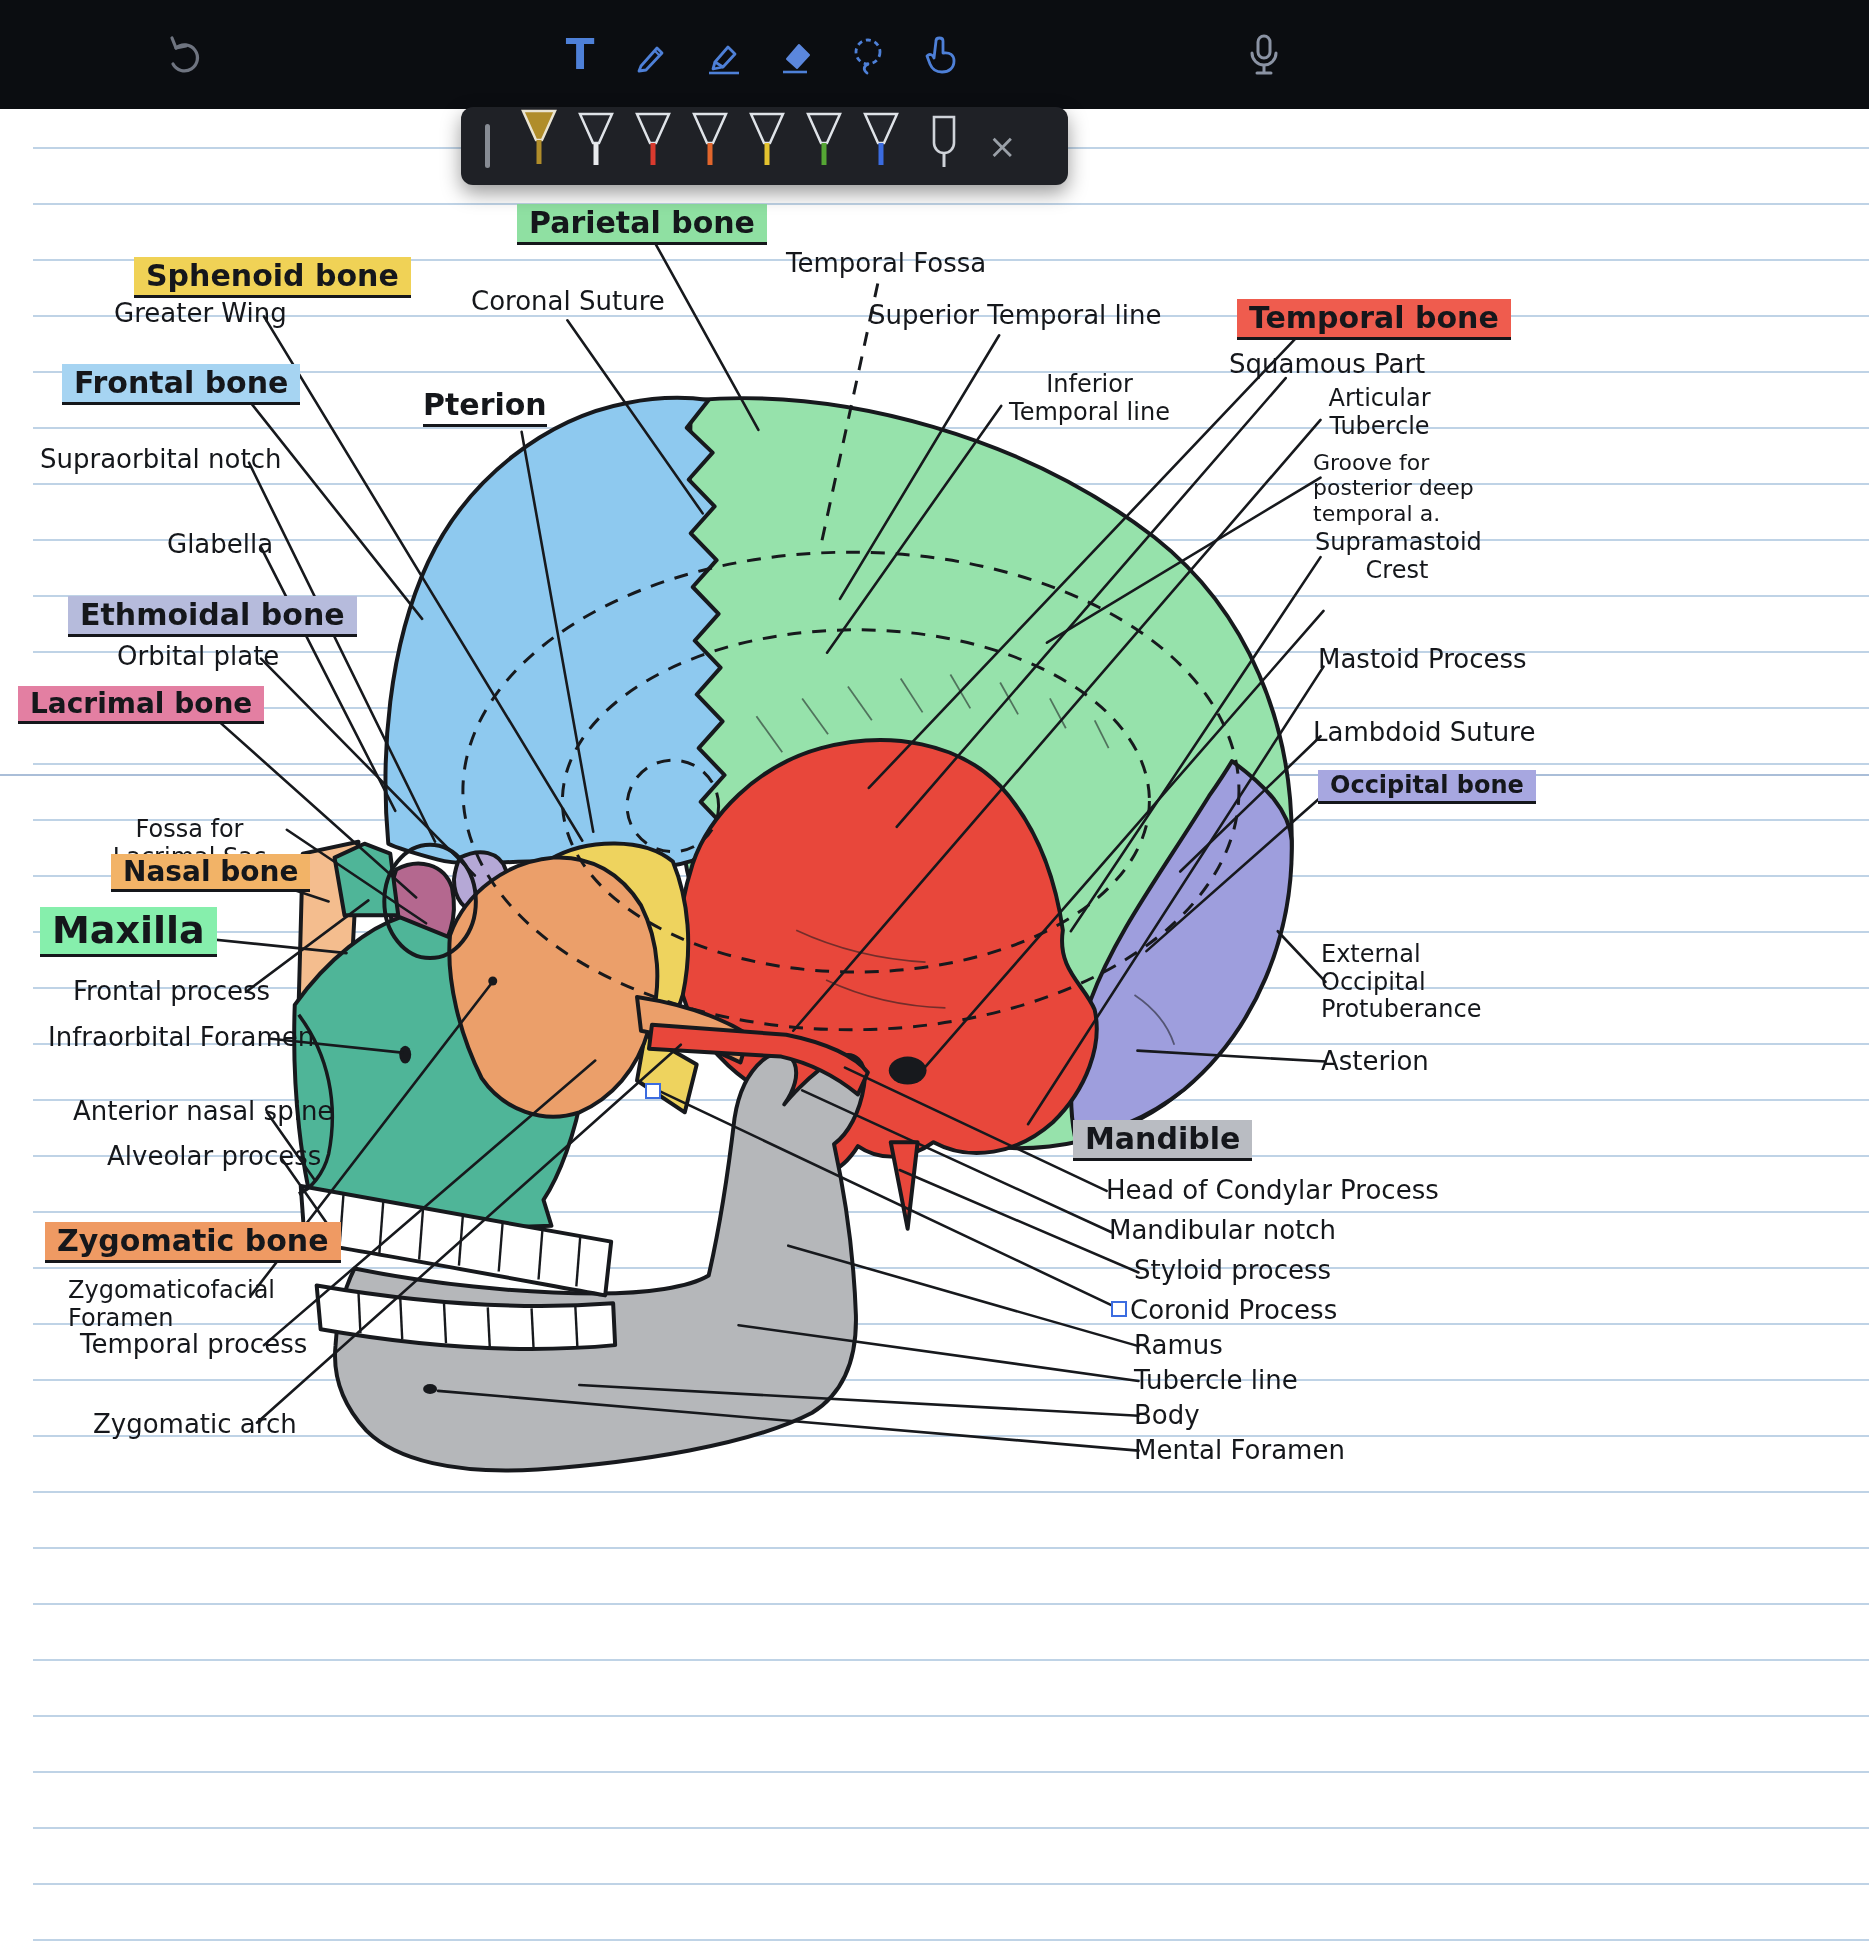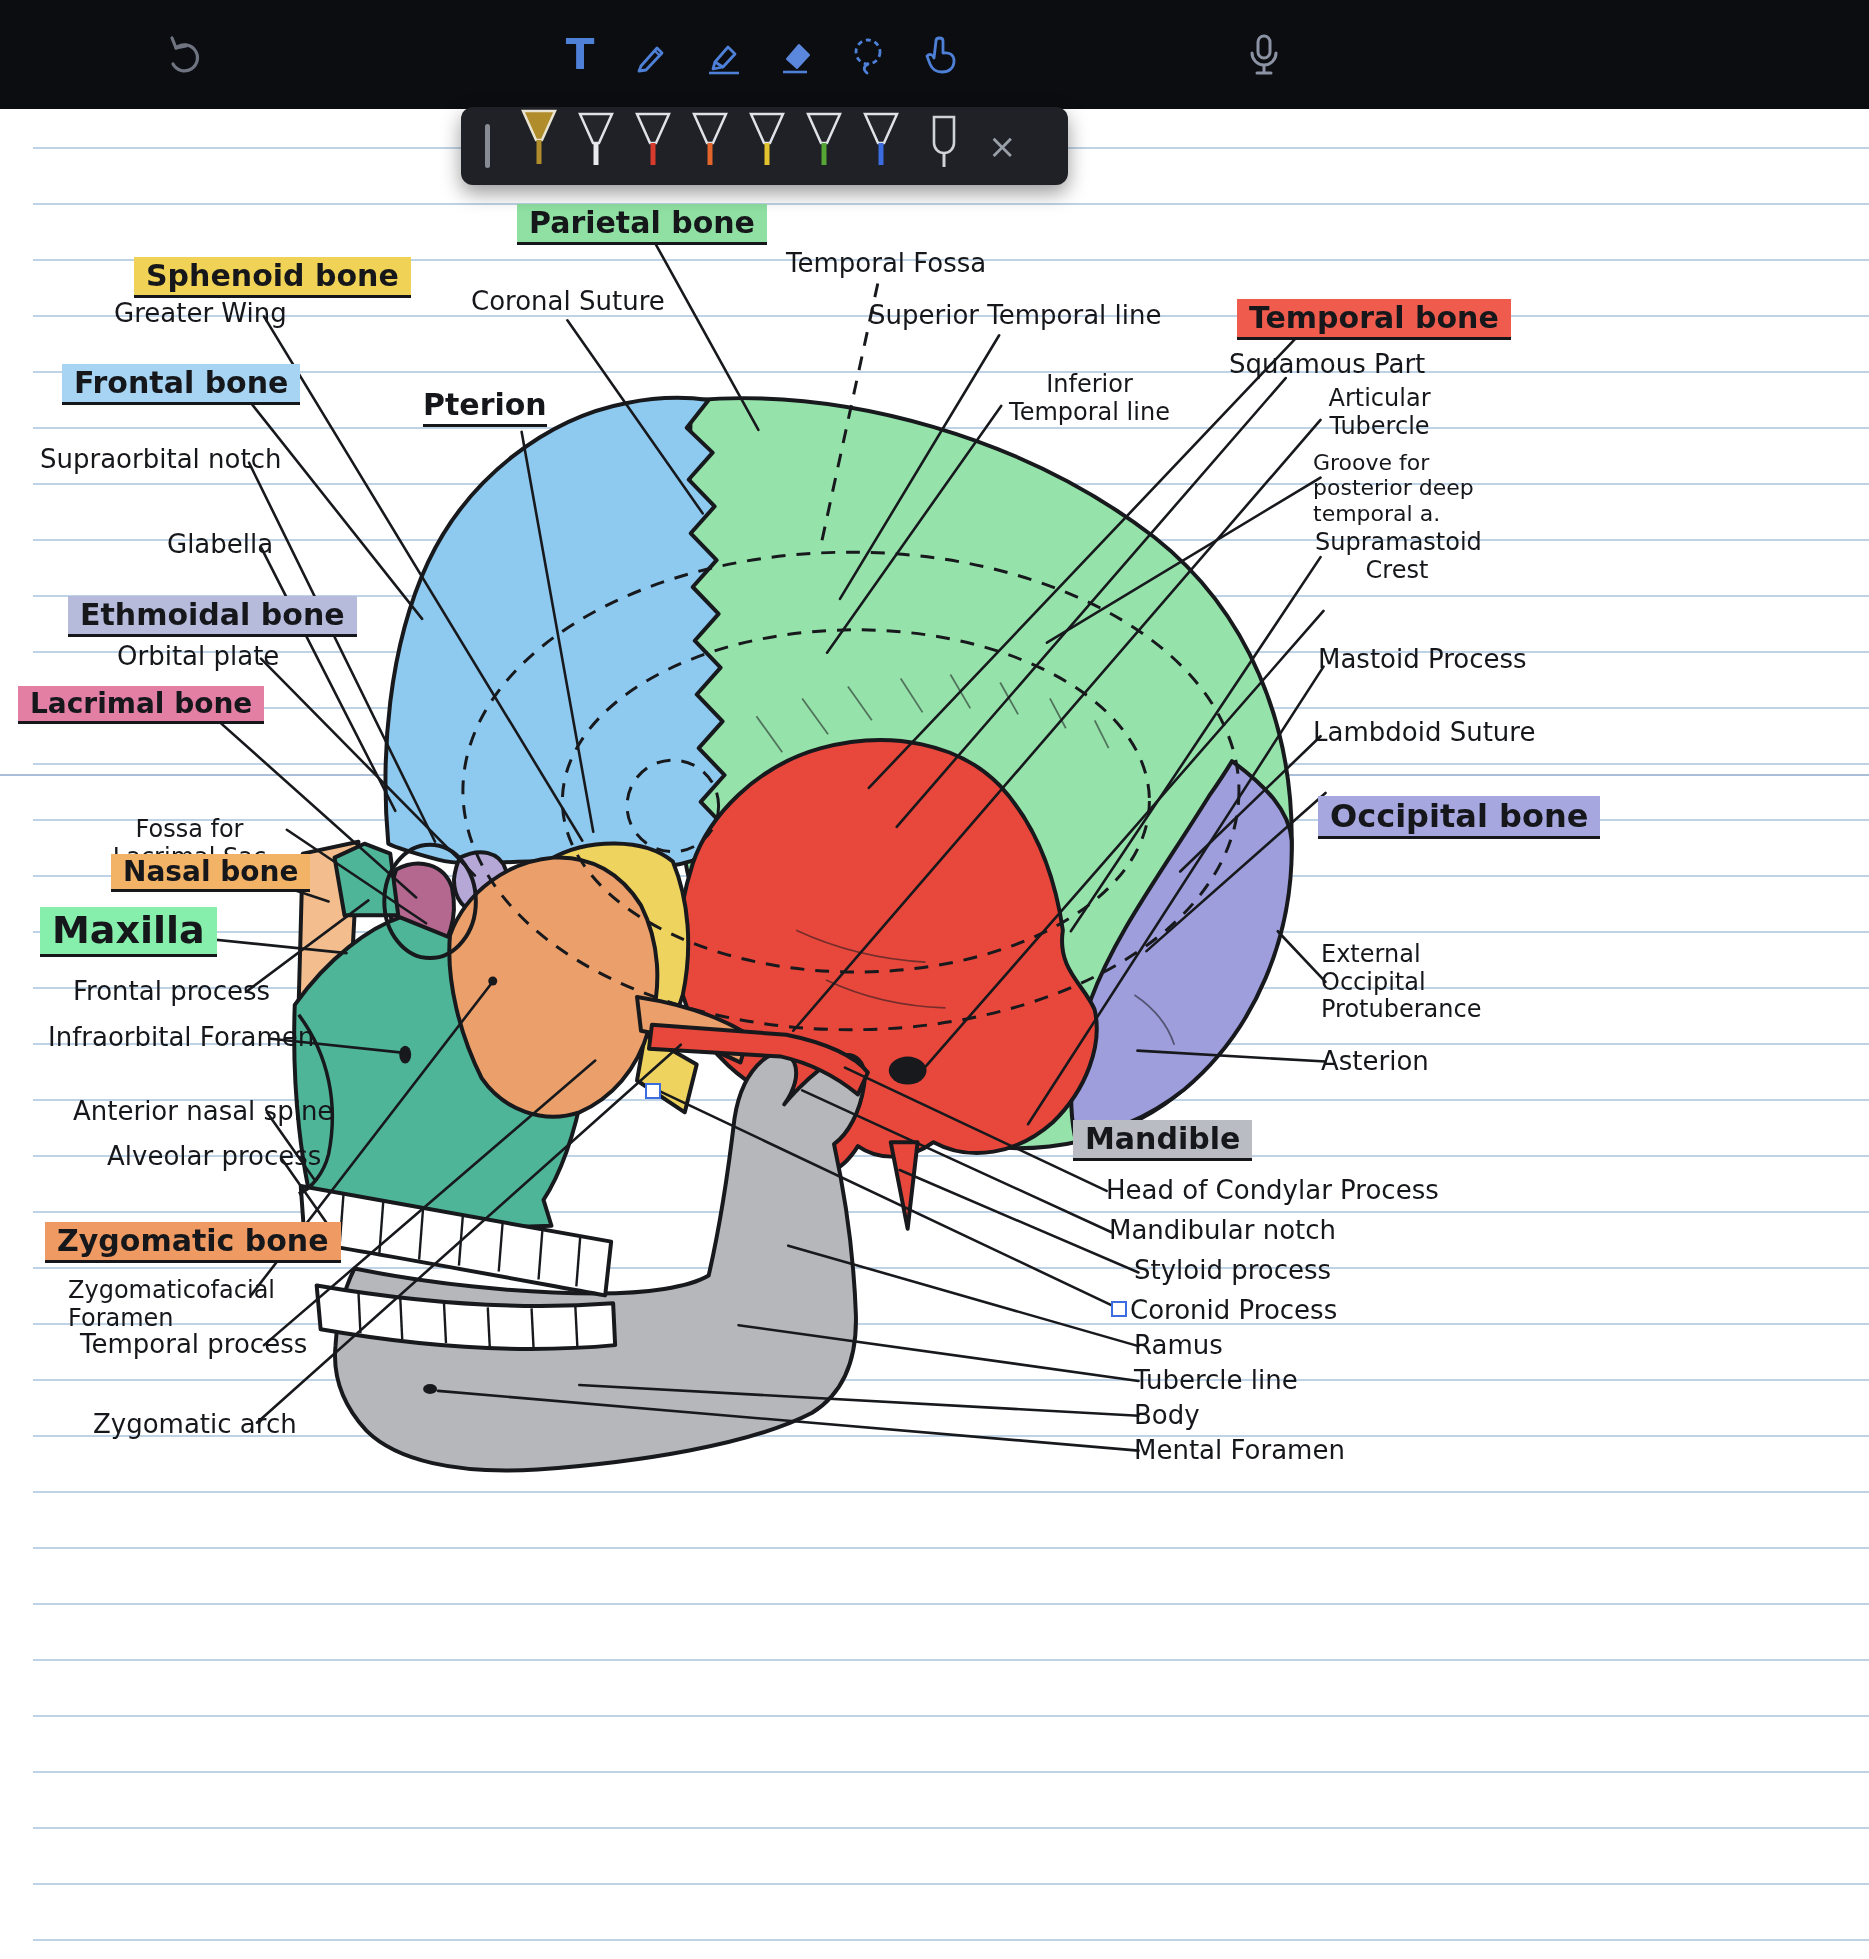--- a/index.html
+++ b/index.html
@@ -316,21 +316,21 @@
   <div class="lbl" style="left:869px;top:301px;">Superior Temporal line</div>
   <div class="lbl wrap ctr" style="left:995px;top:371px;width:189px;font-size:24px;">Inferior Temporal line</div>
 
   <div class="lbl big hl hl-red ul" style="left:1237px;top:299px;">Temporal bone</div>
   <div class="lbl" style="left:1229px;top:350px;">Squamous Part</div>
   <div class="lbl wrap ctr" style="left:1315px;top:385px;width:129px;font-size:24px;">Articular Tubercle</div>
   <div class="lbl wrap sm" style="left:1313px;top:450px;width:184px;">Groove for posterior deep temporal a.</div>
   <div class="lbl wrap ctr" style="left:1315px;top:529px;width:164px;font-size:24px;">Supramastoid Crest</div>
   <div class="lbl" style="left:1318px;top:645px;">Mastoid Process</div>
   <div class="lbl" style="left:1313px;top:718px;">Lambdoid Suture</div>
-  <div class="lbl big hl hl-purple ul" style="left:1318px;top:796px;font-size:32px;">Occipital bone</div>
+  <div class="lbl big hl hl-purple ul" style="left:1318px;top:770px;font-size:24px;">Occipital bone</div>
   <div class="lbl wrap" style="left:1321px;top:941px;width:169px;font-size:24px;">External Occipital Protuberance</div>
   <div class="lbl" style="left:1321px;top:1047px;">Asterion</div>
 
   <div class="lbl big hl hl-gray ul" style="left:1073px;top:1120px;">Mandible</div>
   <div class="lbl" style="left:1106px;top:1176px;">Head of Condylar Process</div>
   <div class="lbl" style="left:1109px;top:1216px;">Mandibular notch</div>
   <div class="lbl" style="left:1134px;top:1256px;">Styloid process</div>
   <div class="lbl" style="left:1130px;top:1296px;">Coronid Process</div>
   <div class="lbl" style="left:1134px;top:1331px;">Ramus</div>
   <div class="lbl" style="left:1134px;top:1366px;">Tubercle line</div>

